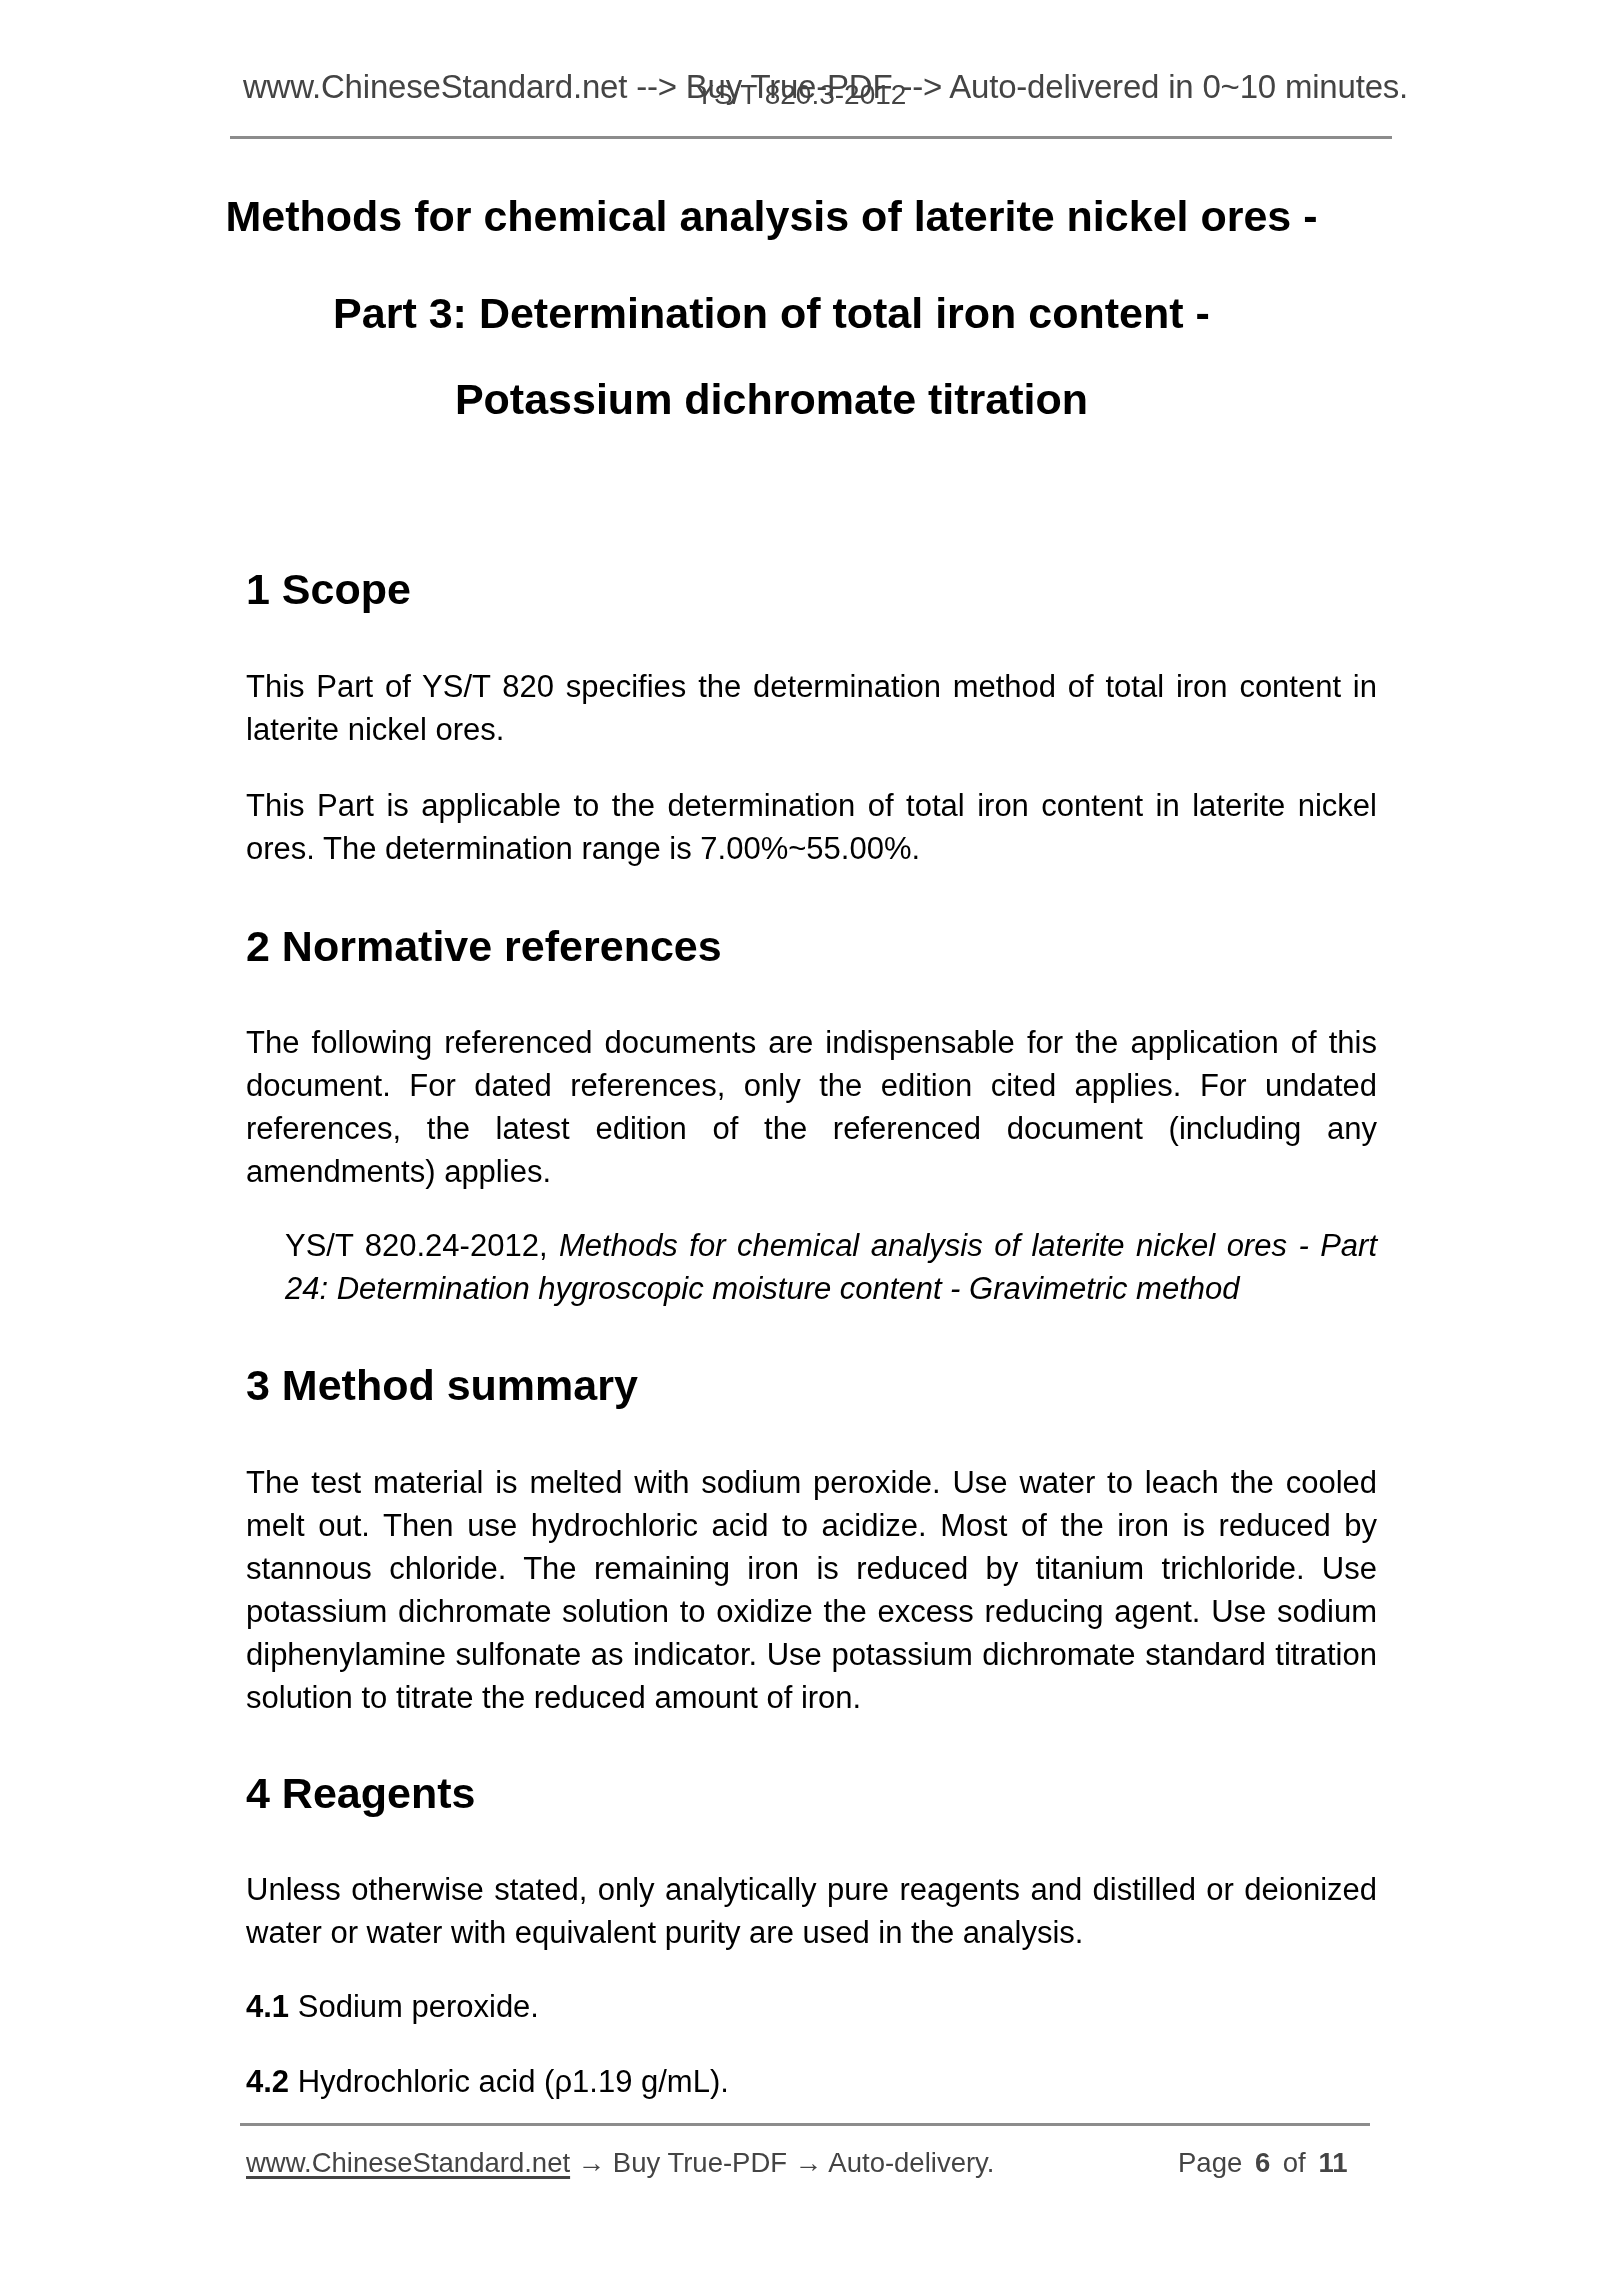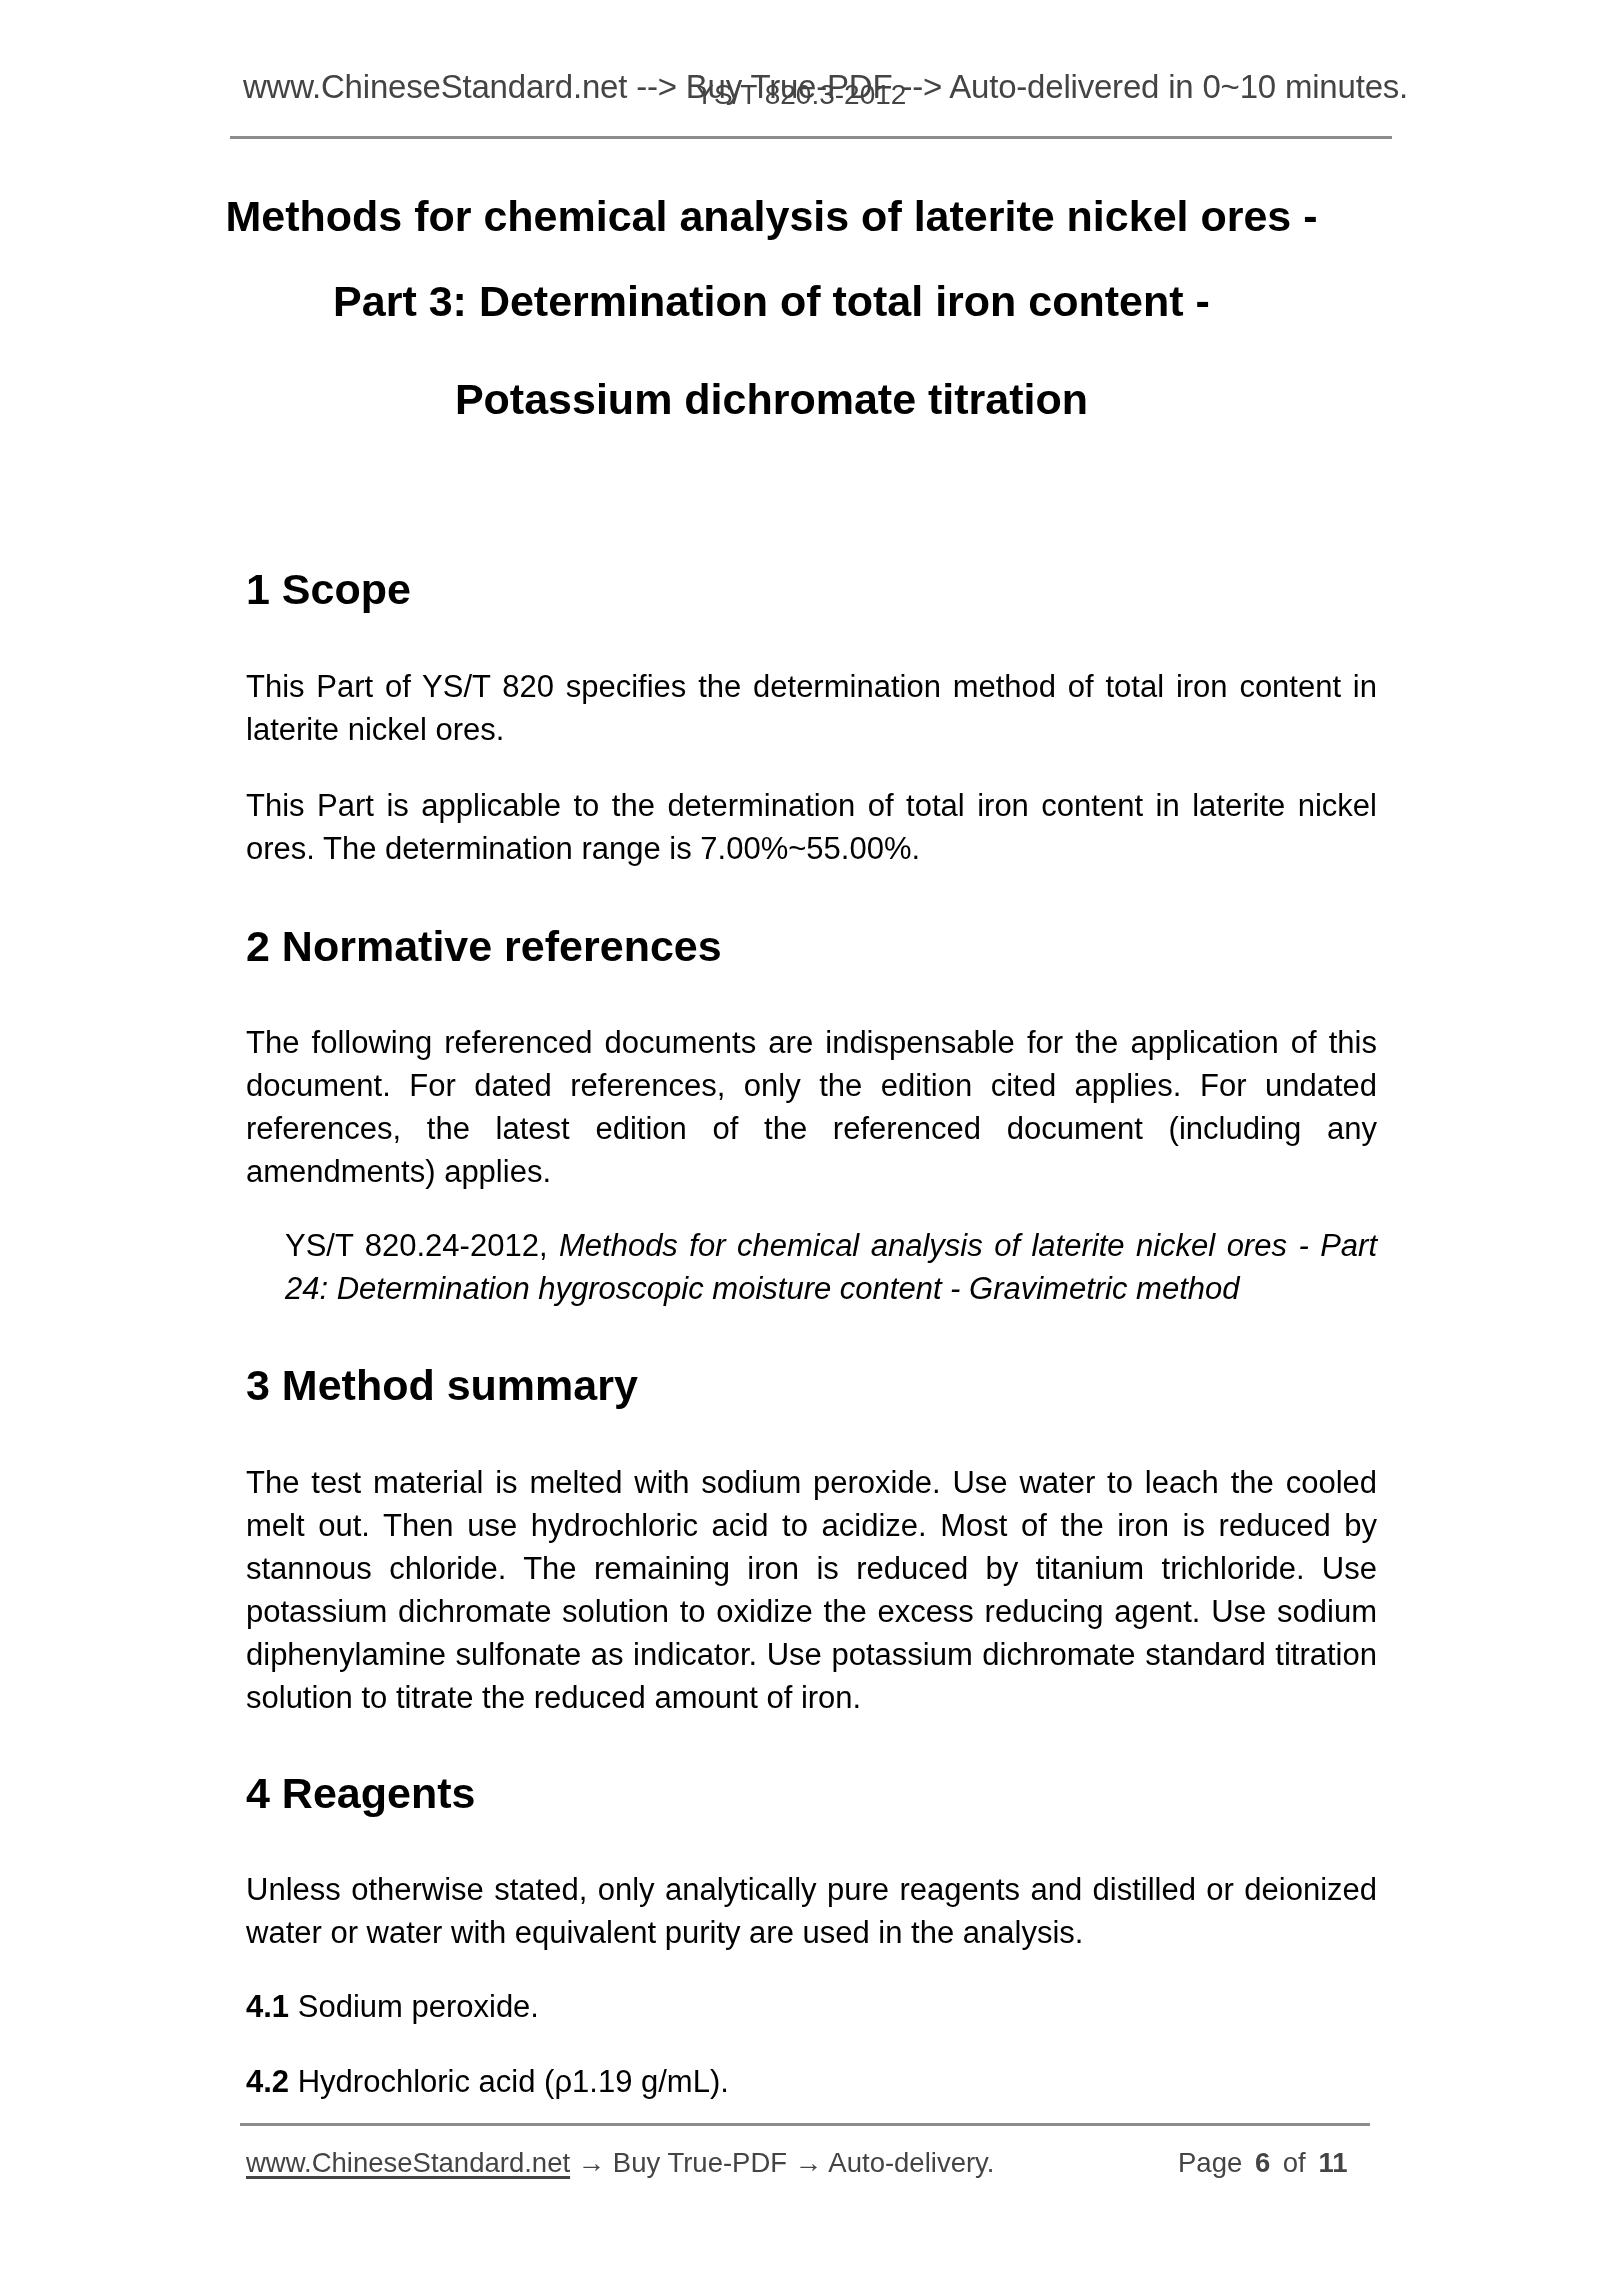--- a/index.html
+++ b/index.html
@@ -115,21 +115,21 @@
   .ftr-right b { font-weight: bold; }
 </style>
 </head>
 <body>
 
 <div class="abs hdr-text">www.ChineseStandard.net --&gt; Buy True-PDF --&gt; Auto-delivered in 0~10 minutes.</div>
 <div class="abs hdr-code"><span>YS/T 820.3-2012</span></div>
 <div class="abs hdr-rule"></div>
 
 <div class="abs title-line" style="top:191px;">Methods for chemical analysis of laterite nickel ores -</div>
-<div class="abs title-line" style="top:276px;">Part 3: Determination of total iron content -</div>
+<div class="abs title-line" style="top:288px;">Part 3: Determination of total iron content -</div>
 <div class="abs title-line" style="top:362px;margin-top:12px;">Potassium dichromate titration</div>
 
 <div class="abs heading" style="top:564px;">1 Scope</div>
 <div class="abs blk last-left" style="top:665px;">This Part of YS/T 820 specifies the determination method of total iron content in laterite nickel ores.</div>
 <div class="abs blk last-left" style="top:784px;">This Part is applicable to the determination of total iron content in laterite nickel ores. The determination range is 7.00%~55.00%.</div>
 
 <div class="abs heading" style="top:921px;">2 Normative references</div>
 <div class="abs blk last-left" style="top:1021px;">The following referenced documents are indispensable for the application of this document. For dated references, only the edition cited applies. For undated references, the latest edition of the referenced document (including any amendments) applies.</div>
 <div class="abs ref" style="top:1224px;"><span>YS/T 820.24-2012,</span> <i>Methods for chemical analysis of laterite nickel ores - Part 24: Determination hygroscopic moisture content - Gravimetric method</i></div>
 

